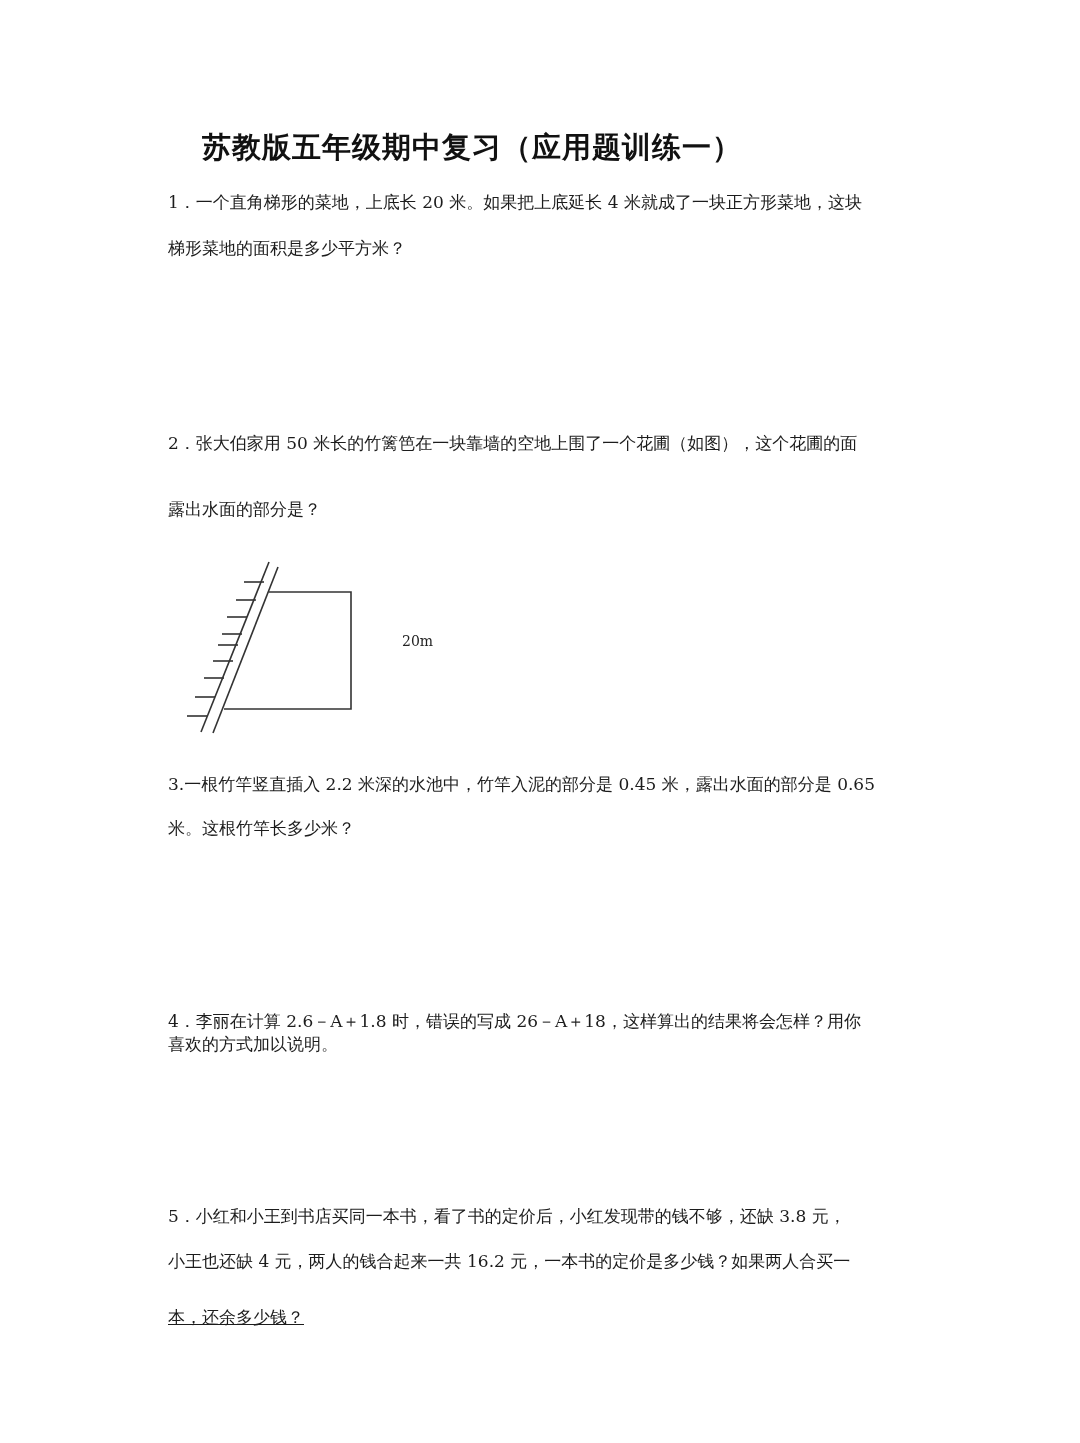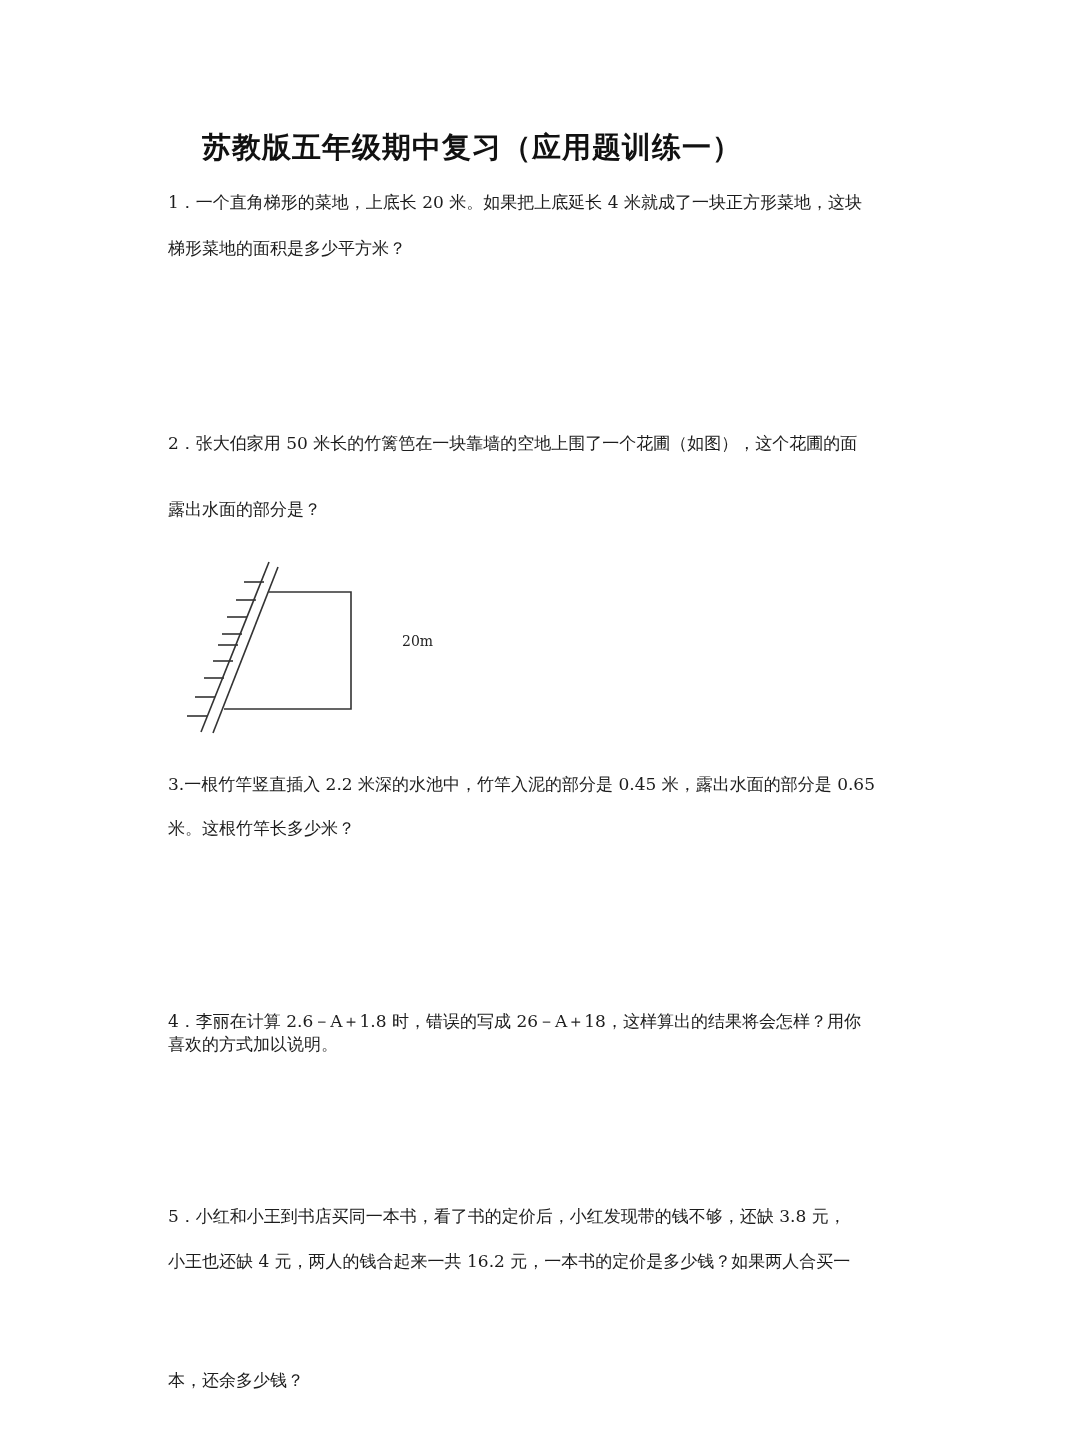--- a/index.html
+++ b/index.html
@@ -97,16 +97,16 @@
   </div>
 
   <div>
     <div class="line" style="top:987px;margin-top:21px;">4．李丽在计算 2.6－A＋1.8 时，错误的写成 26－A＋18，这样算出的结果将会怎样？用你</div>
     <div class="line" style="top:1031px;">喜欢的方式加以说明。</div>
   </div>
 
   <div>
     <div class="line" style="top:1203px;">5．小红和小王到书店买同一本书，看了书的定价后，小红发现带的钱不够，还缺 3.8 元，</div>
     <div class="line" style="top:1248px;">小王也还缺 4 元，两人的钱合起来一共 16.2 元，一本书的定价是多少钱？如果两人合买一</div>
-    <div class="line" style="top:1367px;">本，还余多少钱？</div>
+    <div class="line" style="top:1304px;text-decoration:underline;">本，还余多少钱？</div>
   </div>
 
 </div>
 
 </body></html>

